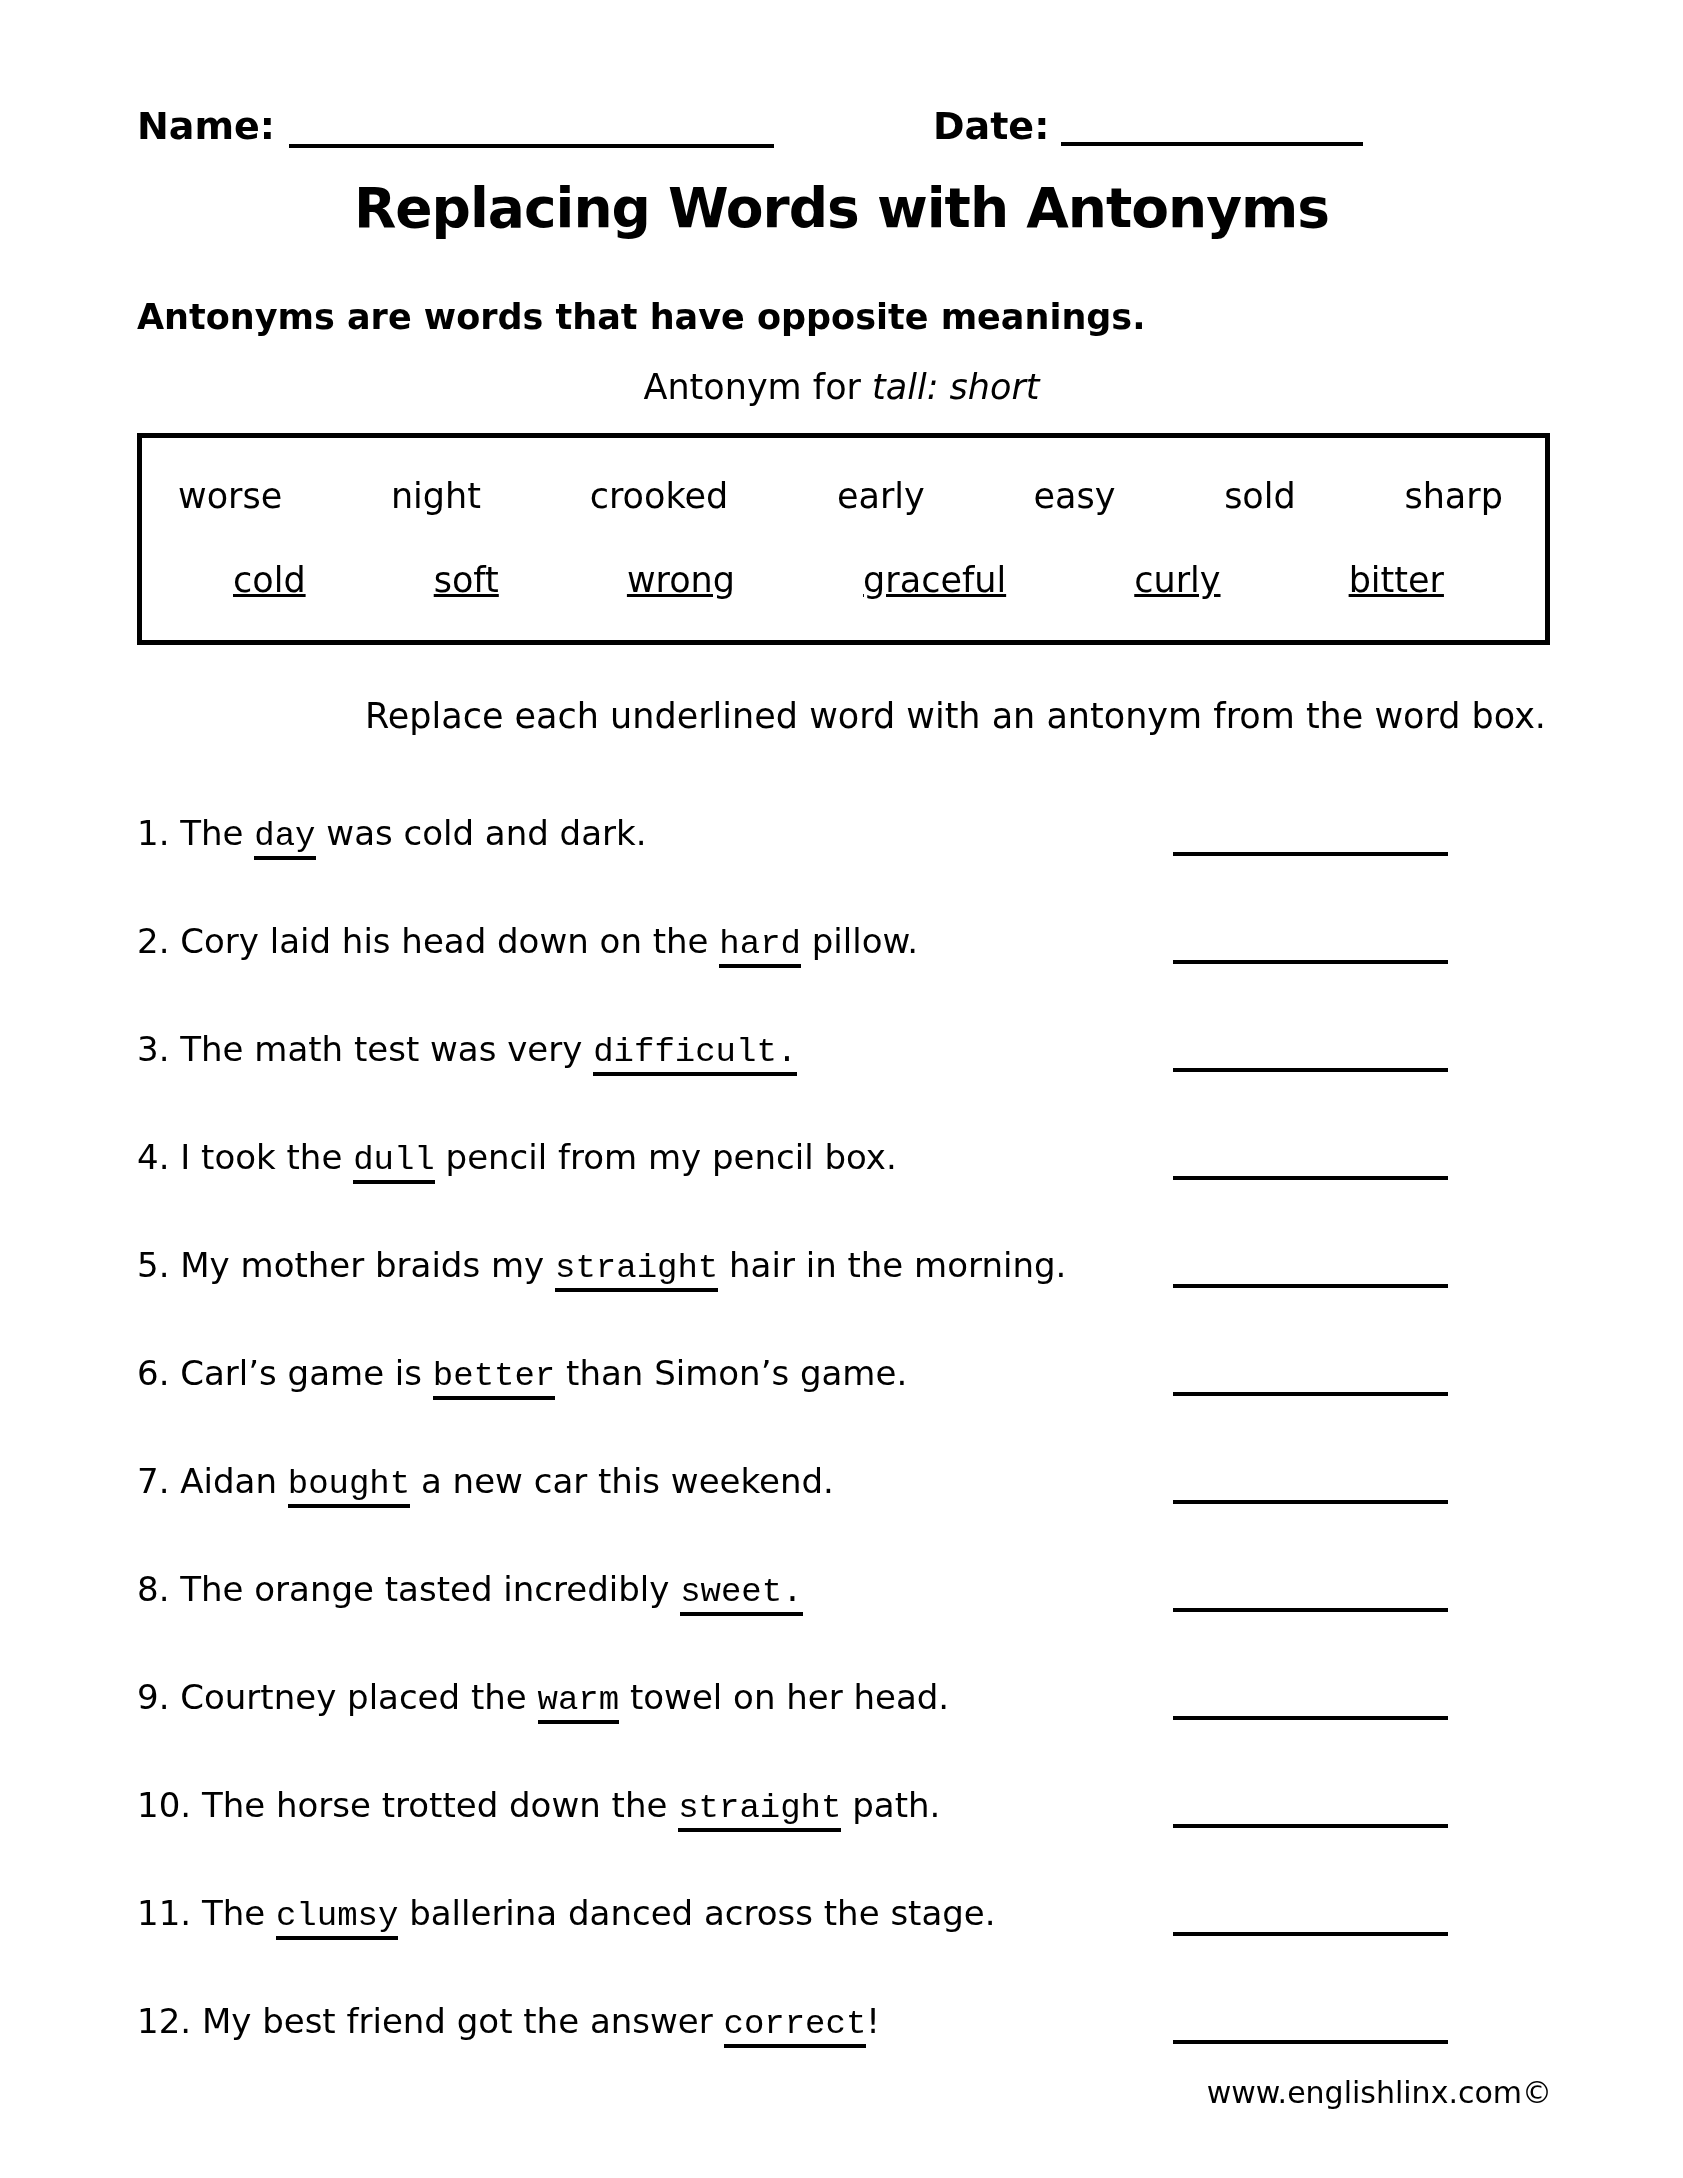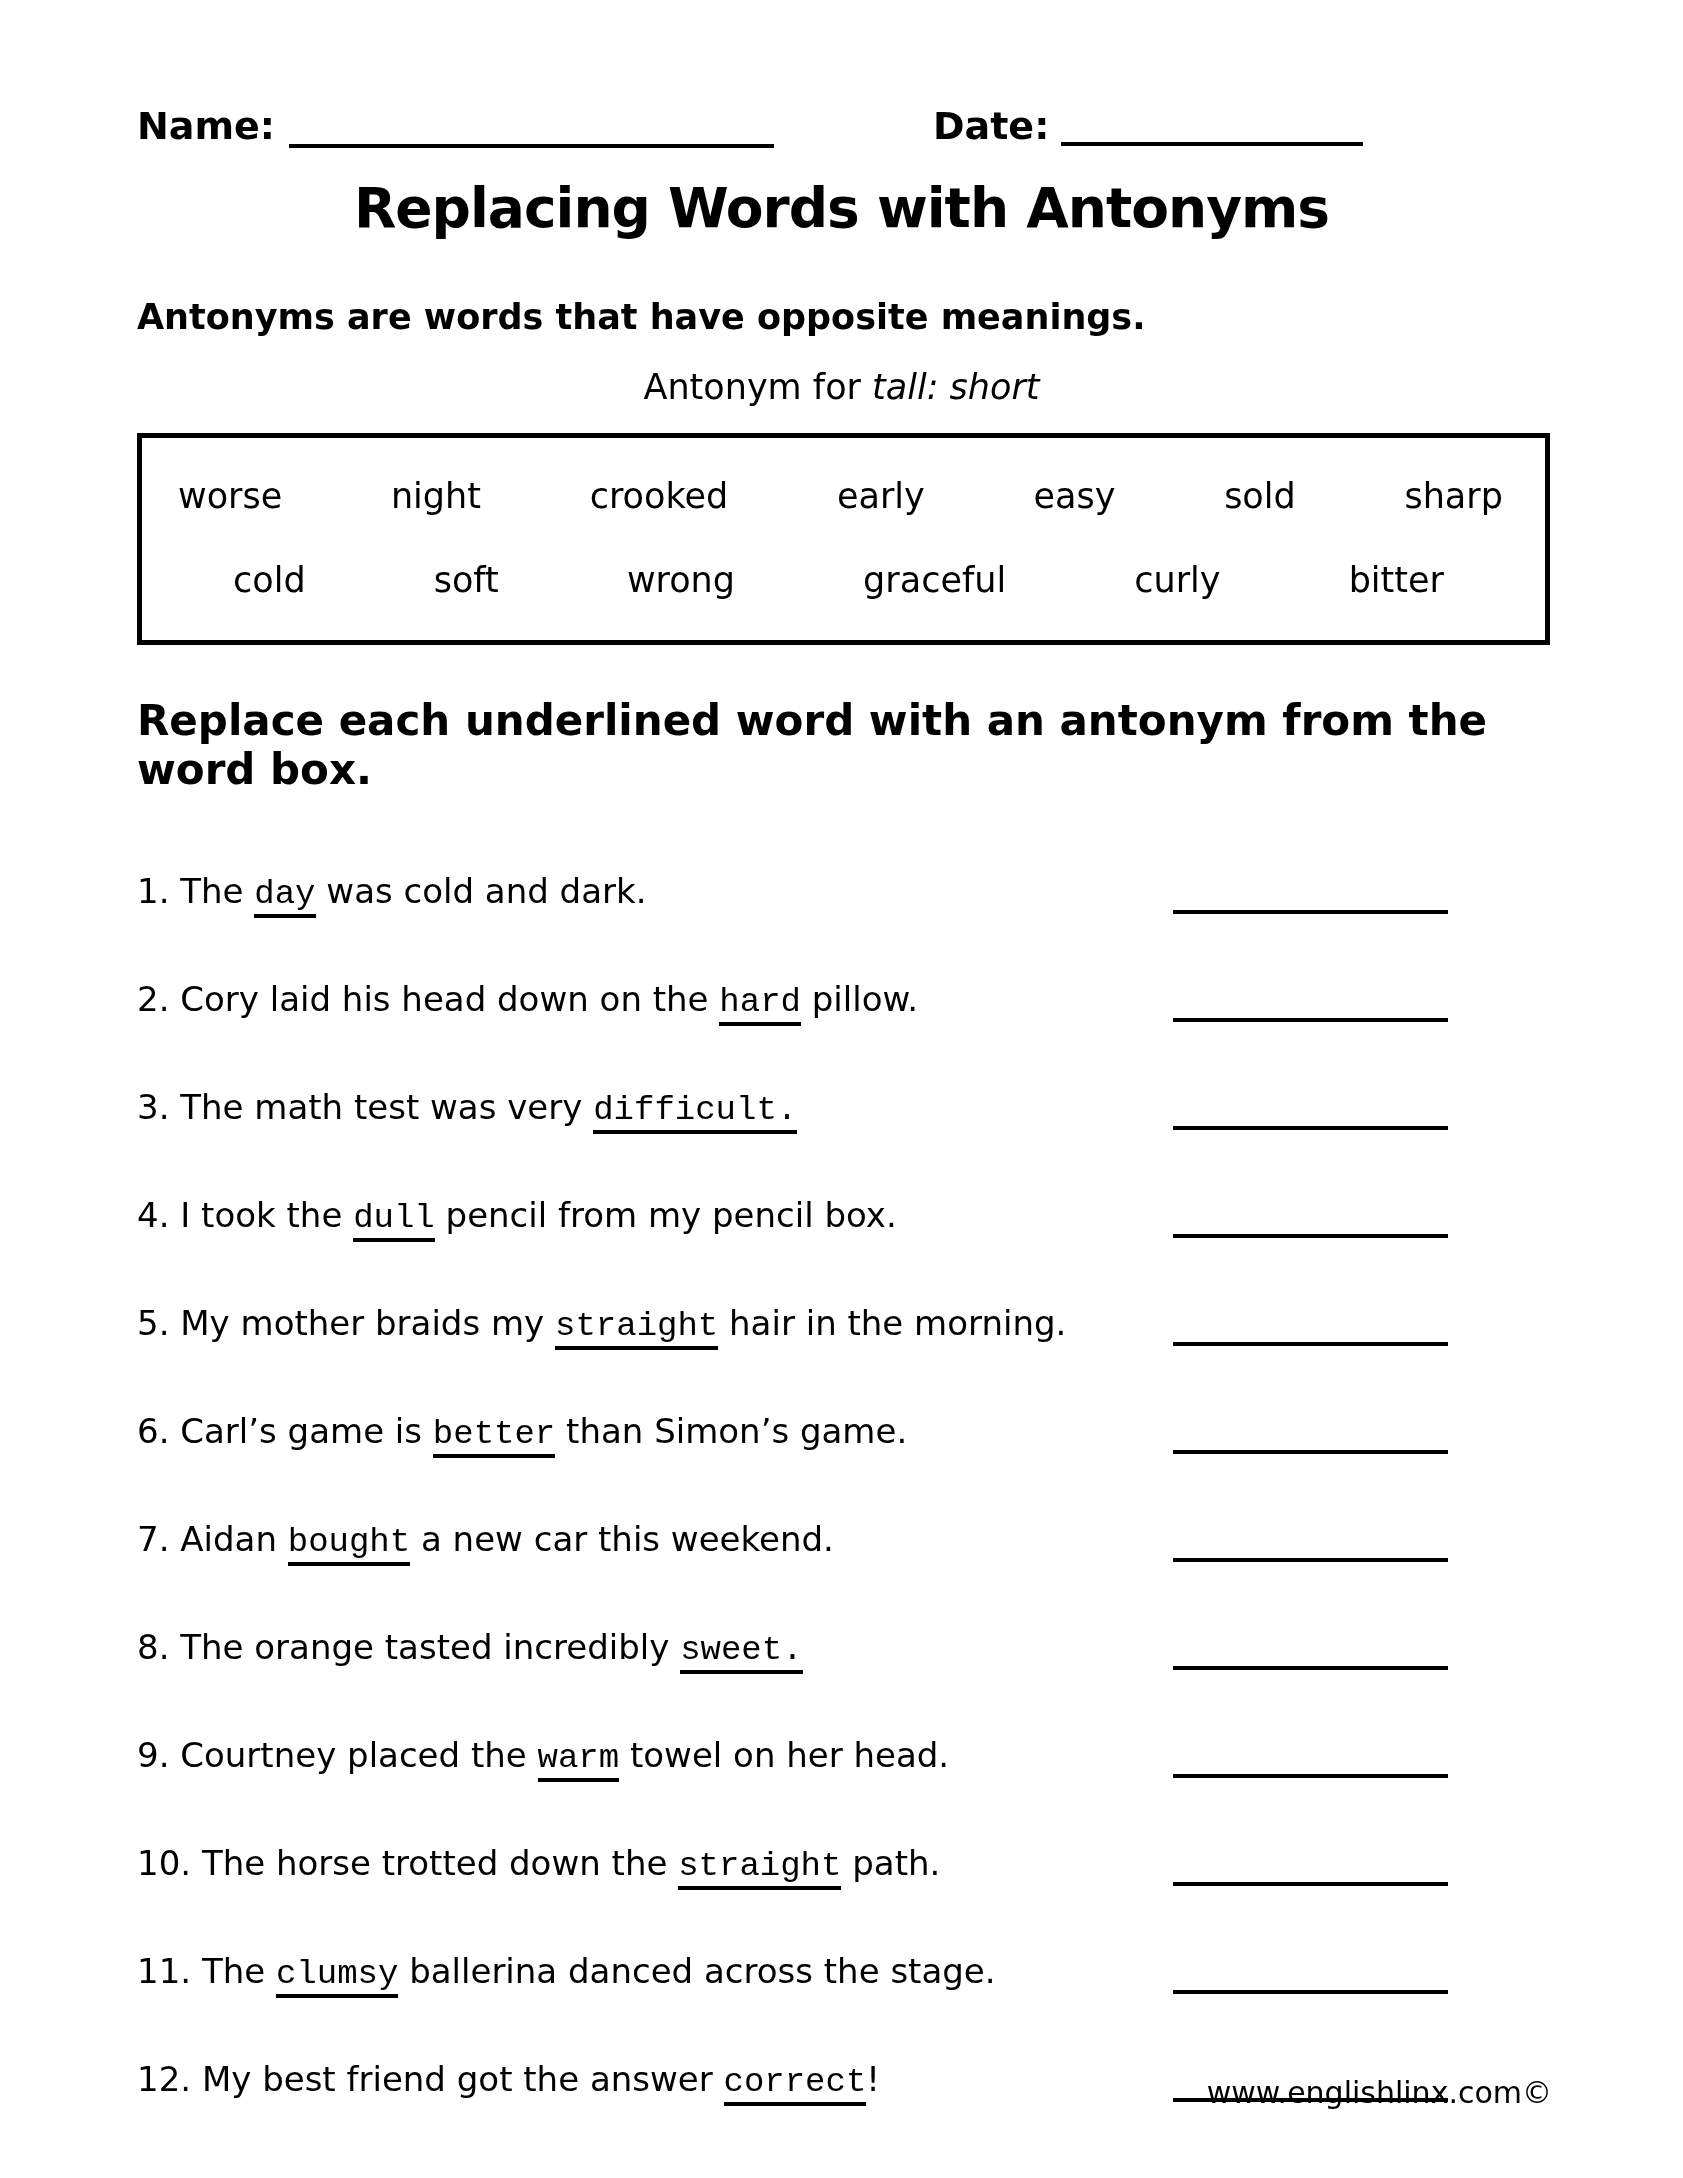--- a/index.html
+++ b/index.html
@@ -36,23 +36,23 @@
     box-sizing:border-box;
     margin:26px auto 0 137px;
     width:1413px;height:212px;
     border:5px solid #000;
     display:flex;flex-direction:column;justify-content:space-between;
     padding:38px 0 40px 0;
     font-size:35px;
   }
   .wb-row{display:flex;justify-content:space-between;}
   .wb-row-1{padding:0 42px 0 36px;}
-  .wb-row-2{padding:0 101px 0 91px;}
+  .wb-row-2{padding:0 101px 0 91px;text-decoration:underline;}
   
-  .instruction{margin:51px 137px 0 137px;font-size:42px;font-weight:700;}
+  .instruction{margin:51px 137px 0 137px;font-size:35px;font-weight:400;text-align:right;}
   
   .questions{margin-top:77px;}
   .q-row{
     display:flex;align-items:flex-end;justify-content:space-between;
     padding:0 235px 0 137px;
     margin-bottom:65px;
     font-size:34px;line-height:40px;
   }
   .q-text{max-width:990px;}
   .u{border-bottom:4px solid #000;padding-bottom:1px;font-family:Liberation Mono, monospace;}

